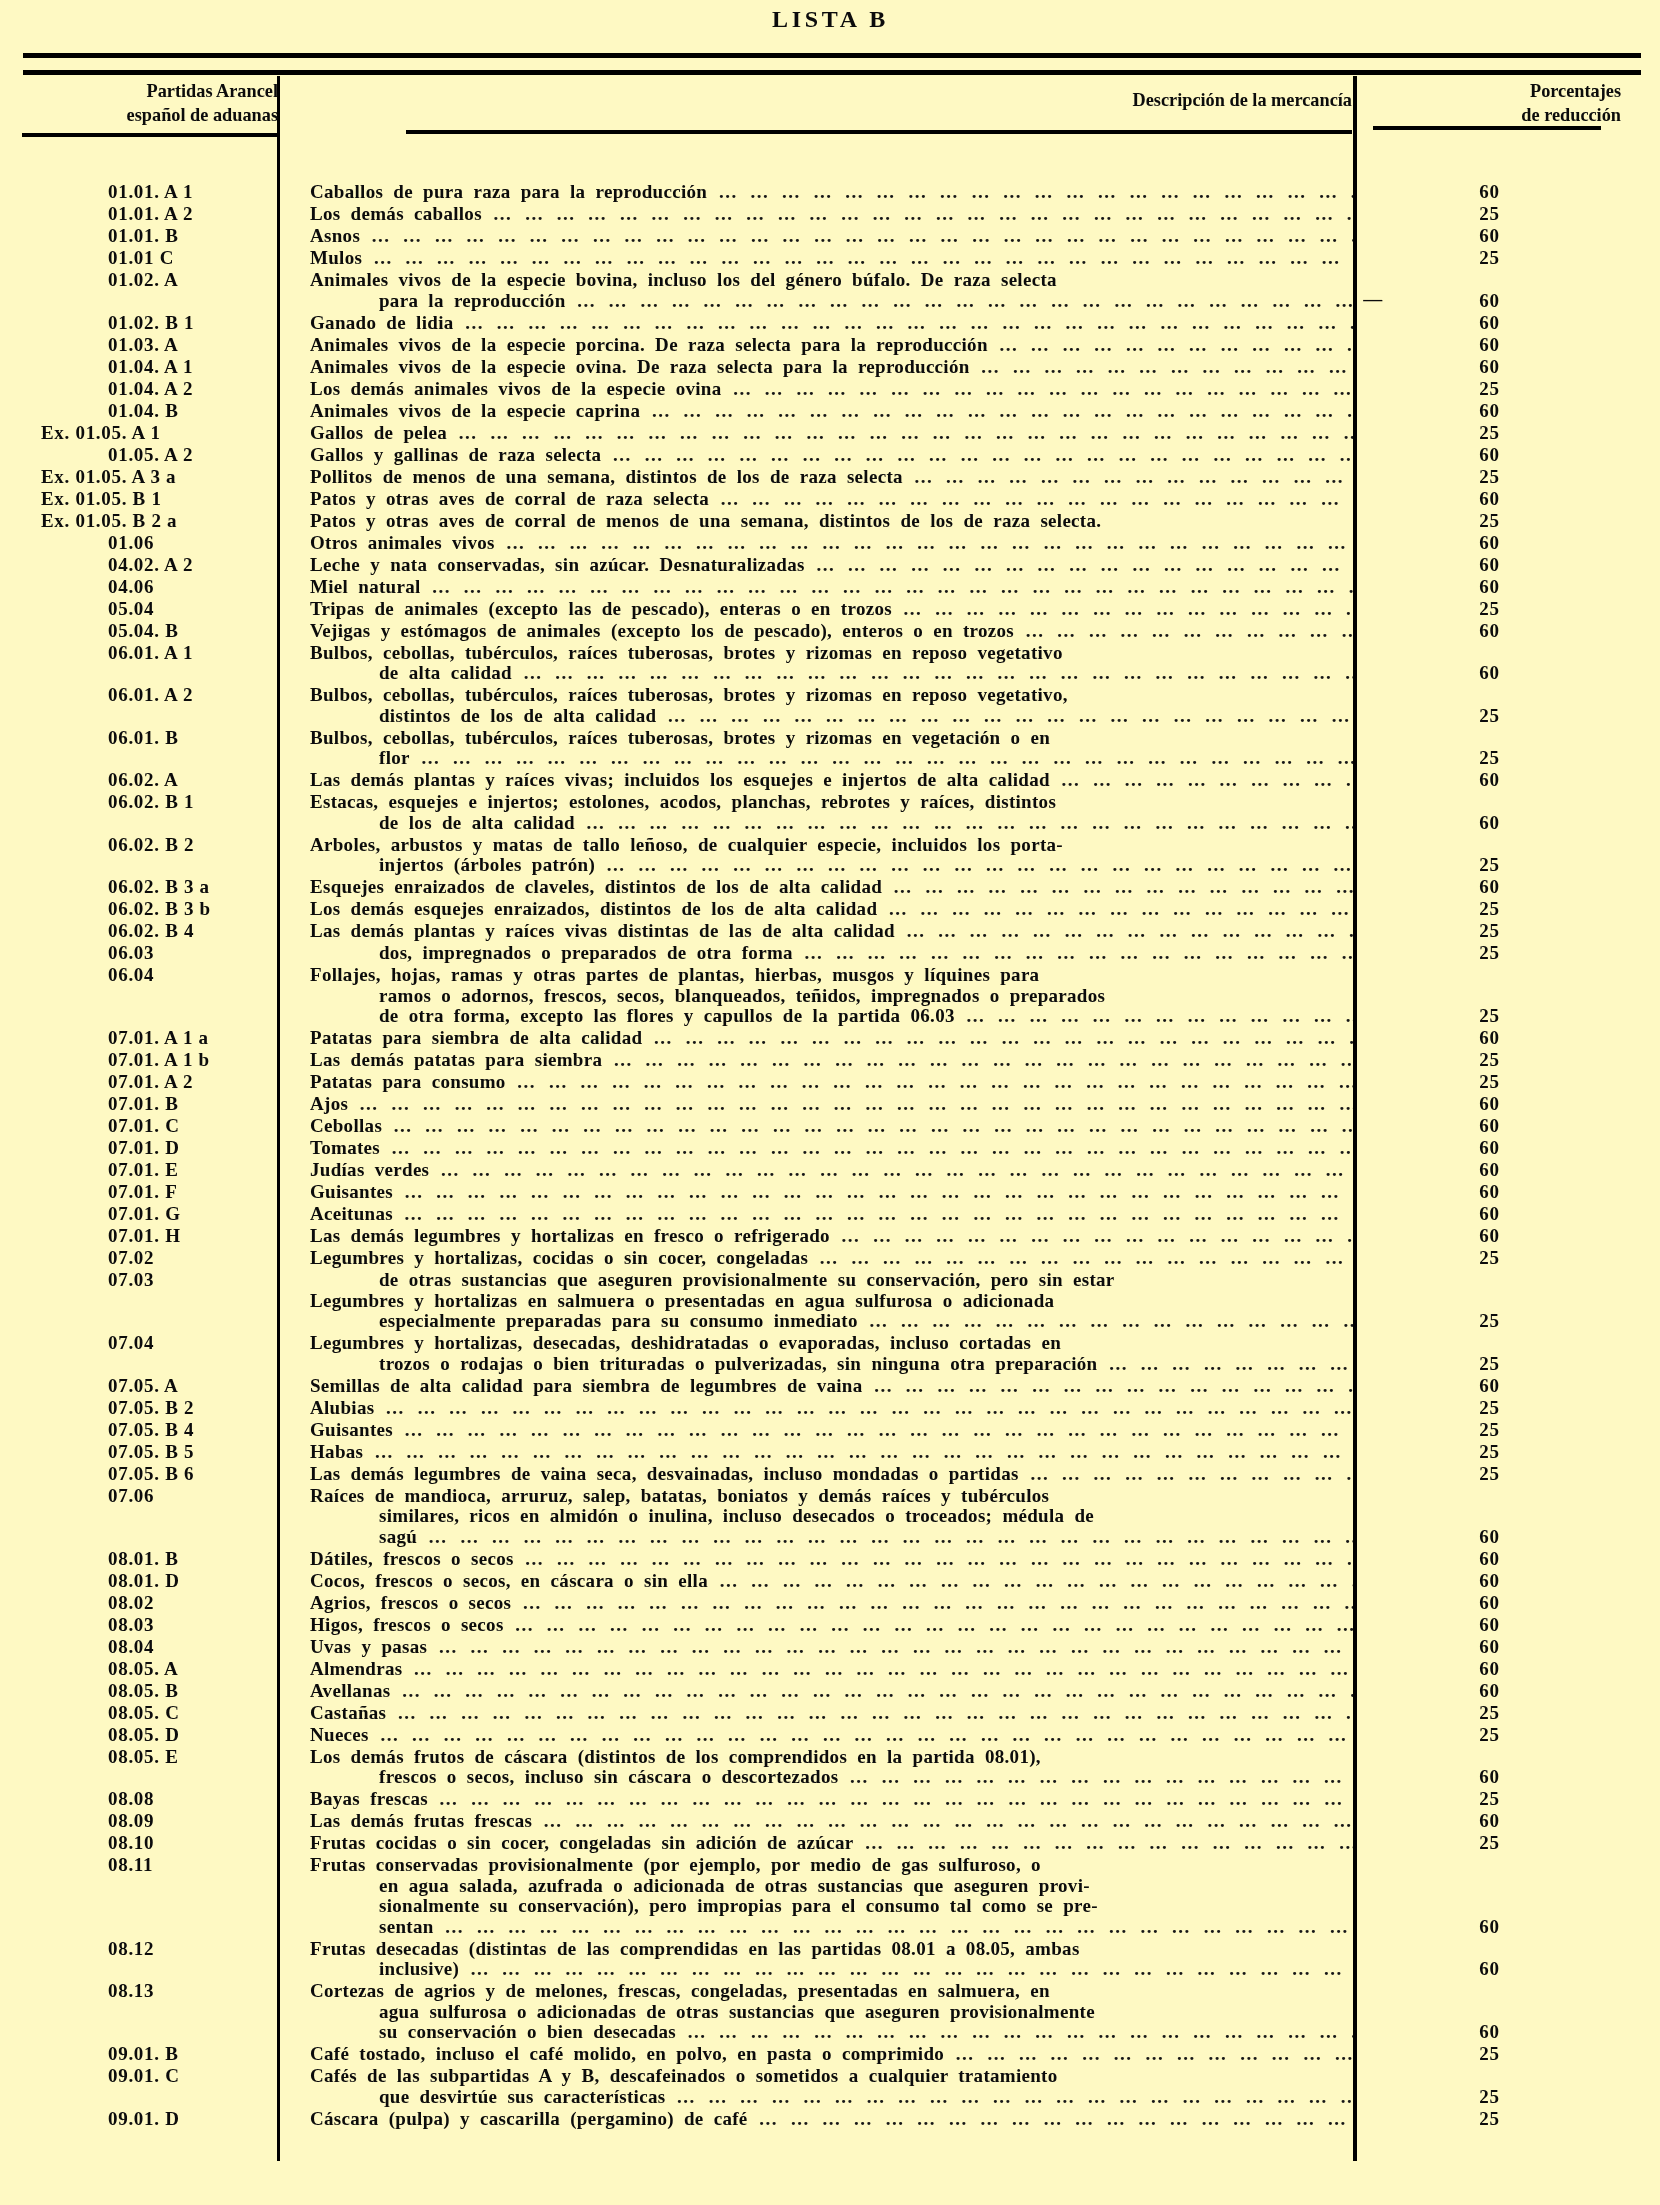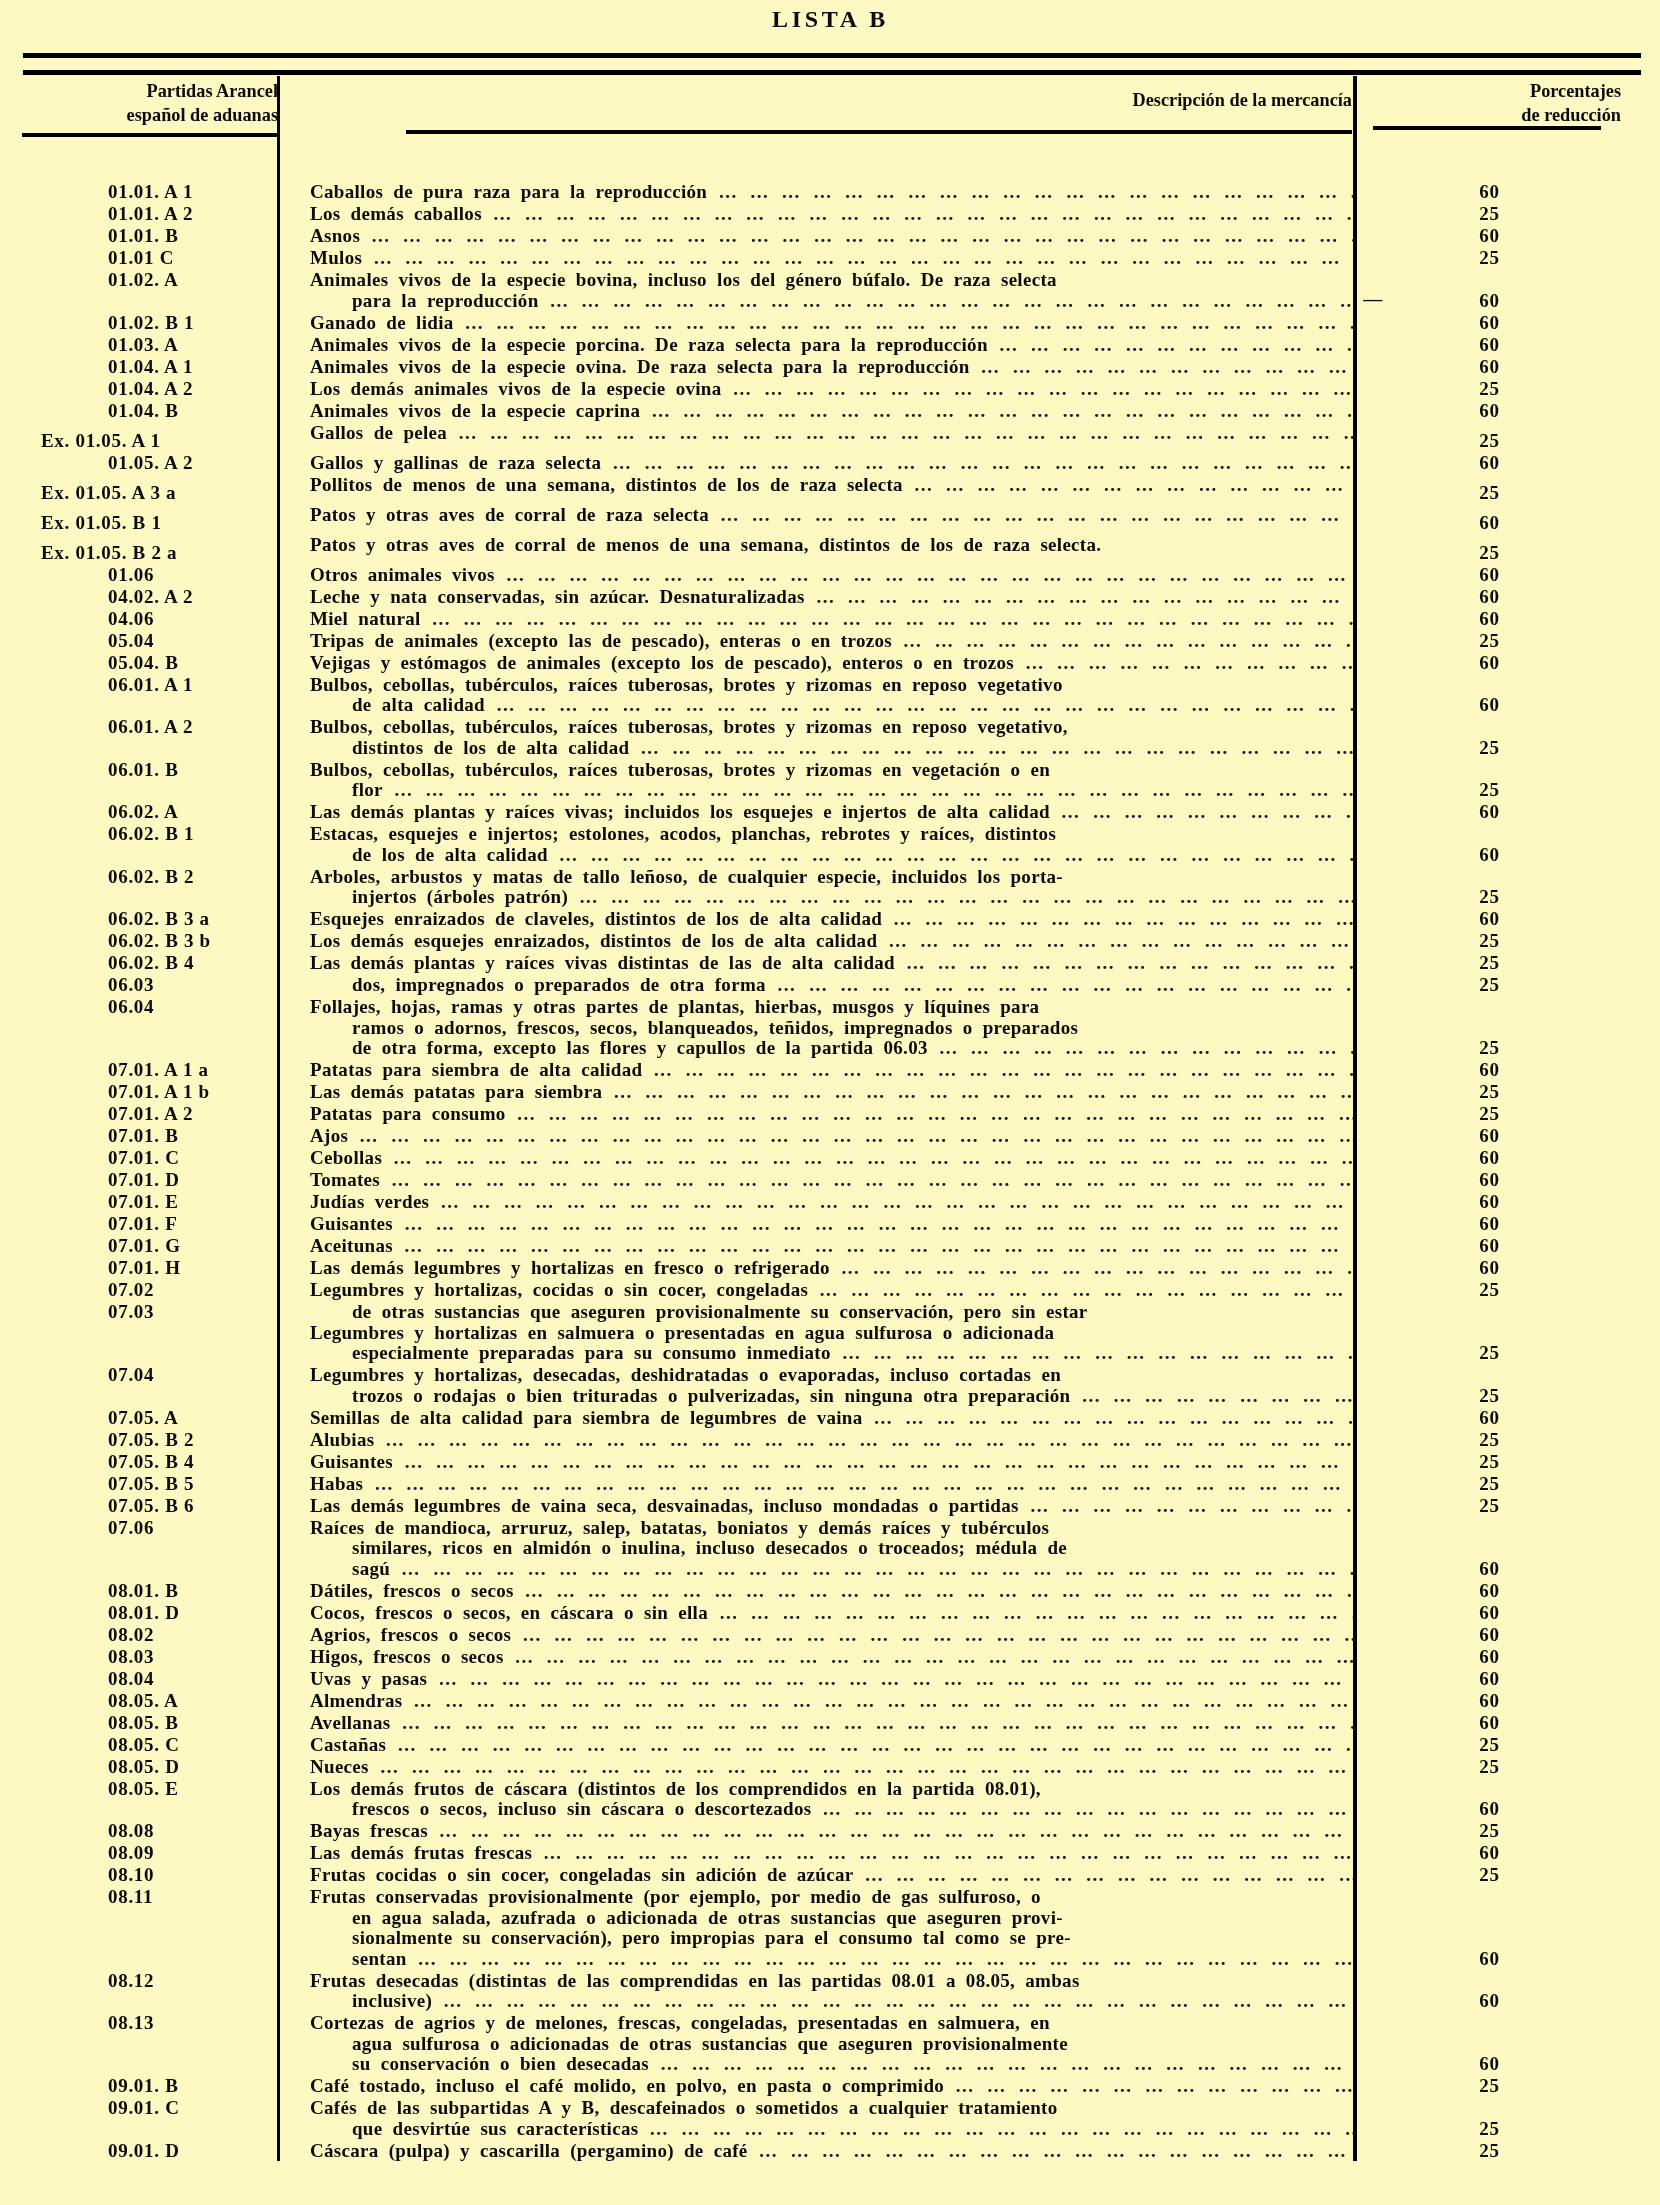--- a/index.html
+++ b/index.html
@@ -30,24 +30,24 @@
   .hrule{position:absolute;background:#000;height:4.4px;}
   .hrule-codes{left:22px;top:133px;width:258px;}
   .hrule-desc{left:406px;top:130px;width:946px;}
   .hrule-pct{left:1373px;top:126px;width:228px;}
   .tbody{position:absolute;top:182px;left:0;width:1316px;}
   .row{display:grid;grid-template-columns:277px 1076px 307px;margin-bottom:1.5px;}
   .codecell{
     align-self:start;font-size:19px;line-height:20.5px;
     padding-left:108px;letter-spacing:0.7px;white-space:nowrap;
   }
-  .codecell.ex{padding-left:41px;margin-top:8px;}
+  .codecell.ex{padding-left:41px;}
   .desccell{overflow:hidden;}
   .line{display:flex;font-size:19px;line-height:20.5px;padding-left:33px;white-space:nowrap;overflow:hidden;}
-  .line.cont{padding-left:75px;align-items:center;}
+  .line.cont{padding-left:102px;align-items:center;}
   .txt{letter-spacing:0.3px;word-spacing:5.1px;}
   .dots{
     flex:1;overflow:hidden;white-space:nowrap;margin-left:11.7px;
     letter-spacing:1.5px;word-spacing:6.6px;color:#161616;
   }
   .pctcell{
     position:relative;display:flex;flex-direction:column;
     justify-content:flex-end;align-items:stretch;
   }
   .pct{font-size:19px;line-height:20.5px;text-align:center;padding-right:34px;letter-spacing:0.7px;}

